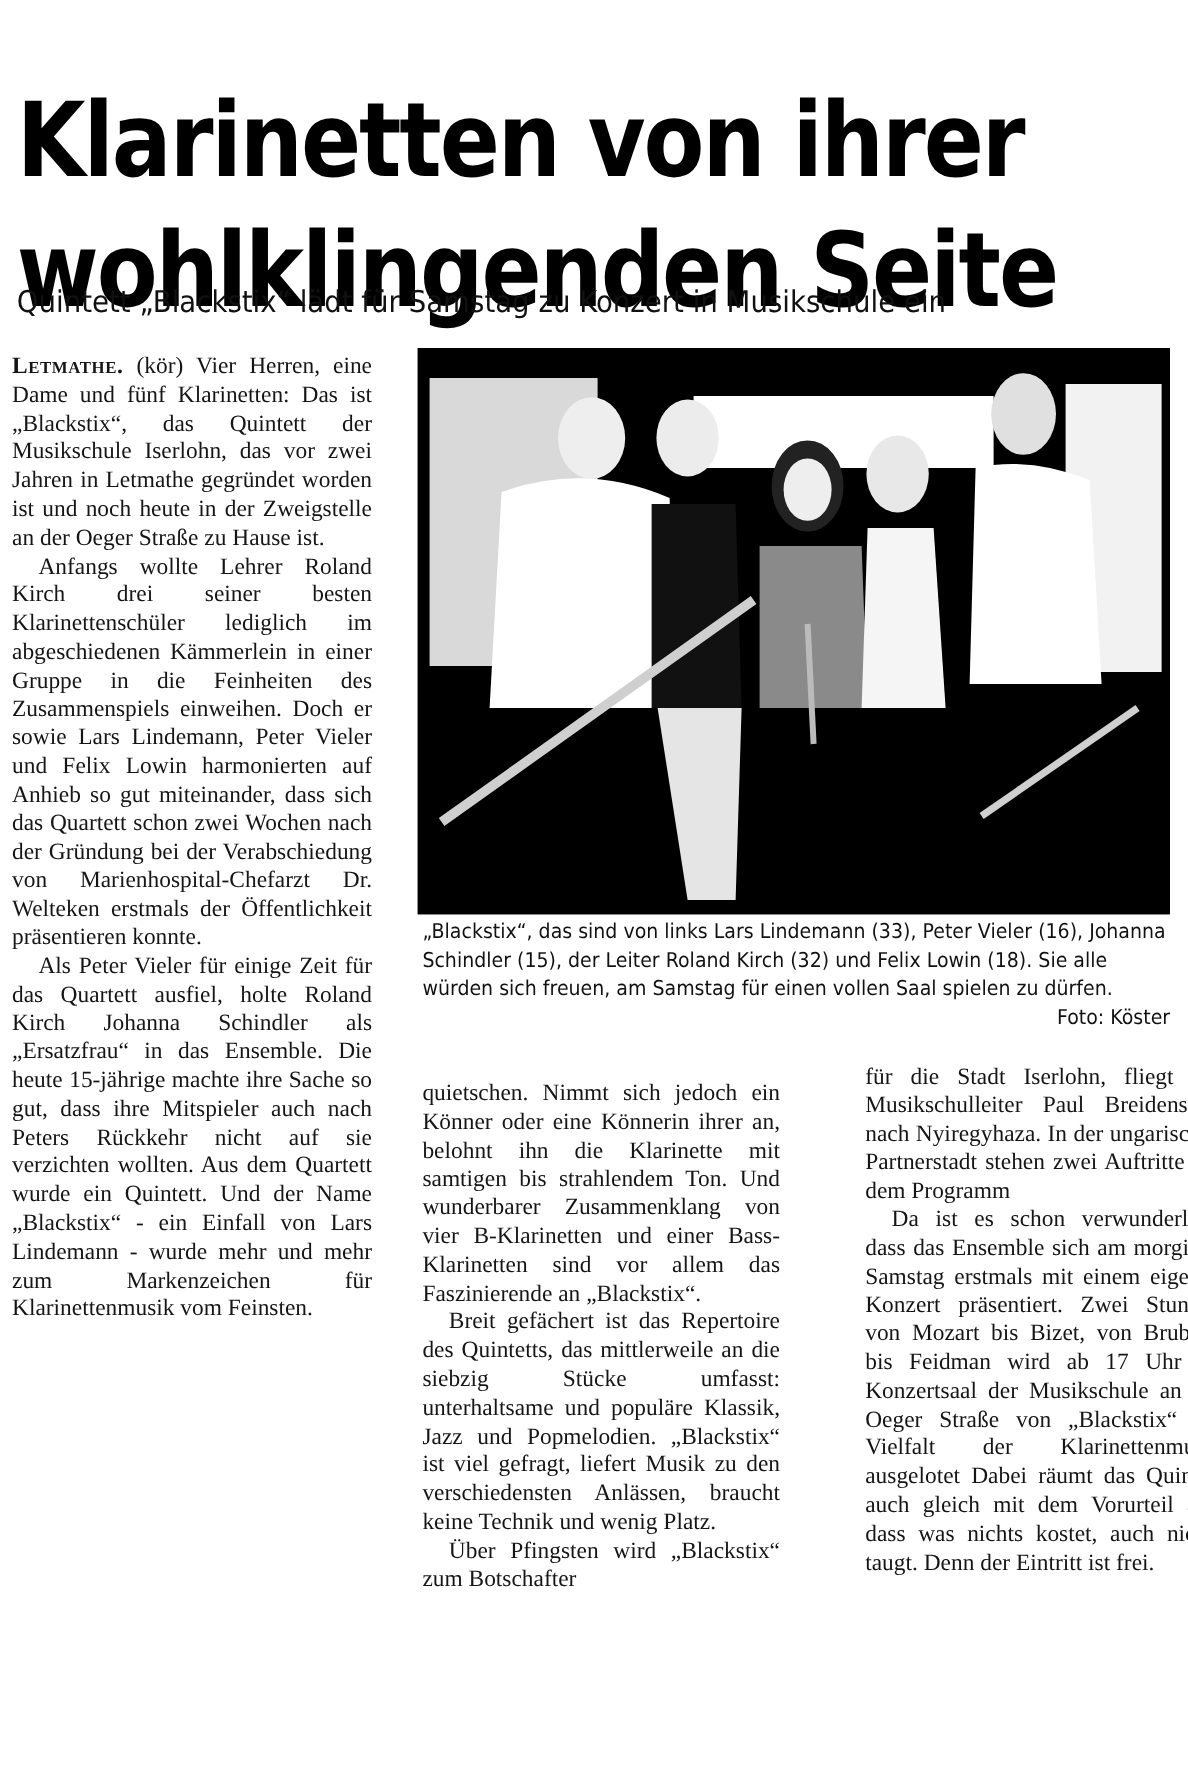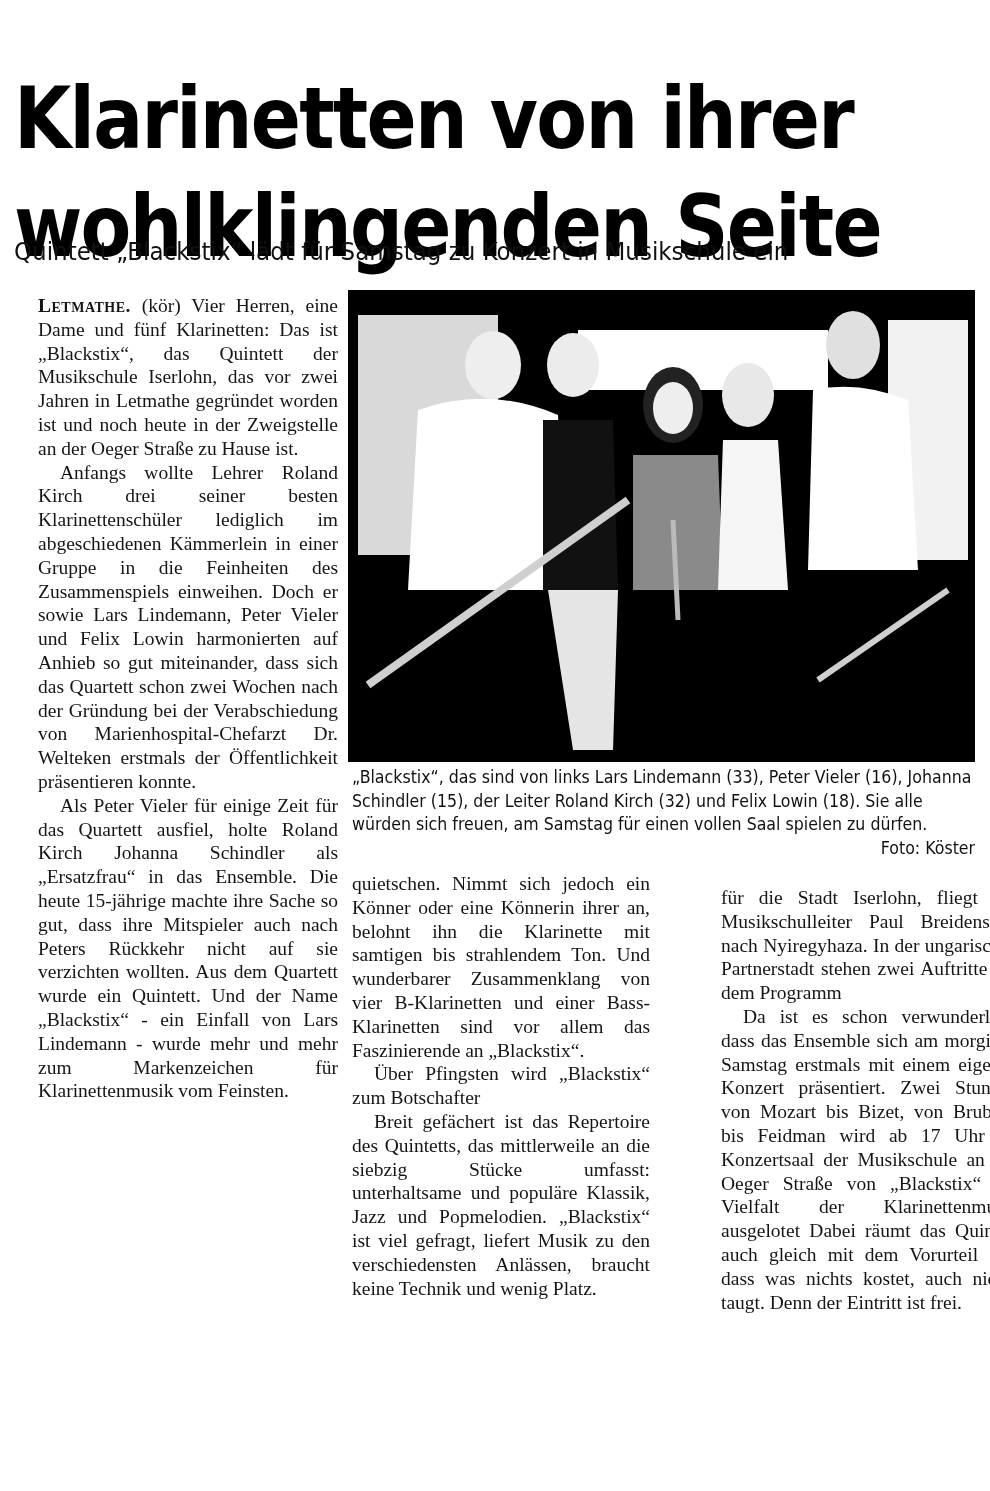--- a/index.html
+++ b/index.html
@@ -16,22 +16,22 @@
       font-family: "DejaVu Sans", sans-serif; font-size: 25px; line-height: 32px;
       color: #111; transform: scaleX(0.92); transform-origin: left top; white-space: nowrap;
     }
     .col {
       position: absolute; font-family: "Liberation Serif", serif;
       font-size: 19.5px; line-height: 23.8px; color: #151515; text-align: justify;
       hyphens: manual;
     }
     .col p { margin: 0; text-indent: 0; }
     .col p.ind { text-indent: 22px; }
-    .col1 { left: 38px; top: 294px; width: 300px; }
-    .col2 { left: 352px; top: 872px; width: 298px; }
+    .col1 { left: 10px; top: 294px; width: 300px; }
+    .col2 { left: 352px; top: 900px; width: 298px; }
     .col3 { left: 678px; top: 886px; width: 298px; margin-left: 43px; }
     .dateline { font-variant: small-caps; font-weight: bold; letter-spacing: 0.5px; }
     .photo {
       position: absolute; left: 348px; top: 290px; width: 627px; height: 472px;
       background: #000; overflow: hidden;
     }
     .caption {
       position: absolute; left: 352px; top: 766px; width: 624px;
       font-family: "DejaVu Sans", sans-serif; font-size: 17px; line-height: 23.5px;
       color: #111; transform: scaleX(0.93); transform-origin: left top; width: 670px;
@@ -89,20 +89,20 @@
   </svg>
 </div>
 
 <div class="caption">
   <span>„Blackstix“, das sind von links Lars Lindemann (33), Peter Vieler (16), Johanna Schindler (15), der Leiter Roland Kirch (32) und Felix Lowin (18). Sie alle würden sich freuen, am Samstag für einen vollen Saal spielen zu dürfen.</span>
   <span class="credit">Foto: Köster</span>
 </div>
 
 <div class="col col2">
   <p>quietschen. Nimmt sich jedoch ein Könner oder eine Könnerin ihrer an, belohnt ihn die Klarinette mit samtigen bis strahlendem Ton. Und wunderbarer Zusammenklang von vier B-Klarinetten und einer Bass-Klarinetten sind vor allem das Faszinierende an „Blackstix“.</p>
+  <p class="ind">Breit gefächert ist das Repertoire des Quintetts, das mittlerweile an die siebzig Stücke umfasst: unterhaltsame und populäre Klassik, Jazz und Popmelodien. „Blackstix“ ist viel gefragt, liefert Musik zu den verschiedensten Anlässen, braucht keine Technik und wenig Platz.</p>
   <p class="ind">Über Pfingsten wird „Blackstix“ zum Botschafter</p>
-  <p class="ind">Breit gefächert ist das Repertoire des Quintetts, das mittlerweile an die siebzig Stücke umfasst: unterhaltsame und populäre Klassik, Jazz und Popmelodien. „Blackstix“ ist viel gefragt, liefert Musik zu den verschiedensten Anlässen, braucht keine Technik und wenig Platz.</p>
 </div>
 
 <div class="col col3">
   <p>für die Stadt Iserlohn, fliegt mit Musikschulleiter Paul Breidenstein nach Nyiregyhaza. In der ungarischen Partnerstadt stehen zwei Auftritte auf dem Programm</p>
   <p class="ind">Da ist es schon verwunderlich, dass das Ensemble sich am morgigen Samstag erstmals mit einem eigenen Konzert präsentiert. Zwei Stunden von Mozart bis Bizet, von Brubeck bis Feidman wird ab 17 Uhr im Konzertsaal der Musikschule an der Oeger Straße von „Blackstix“ die Vielfalt der Klarinettenmusik ausgelotet Dabei räumt das Quintett auch gleich mit dem Vorurteil auf, dass was nichts kostet, auch nichts taugt. Denn der Eintritt ist frei.</p>
 </div>
 
 </body></html>

